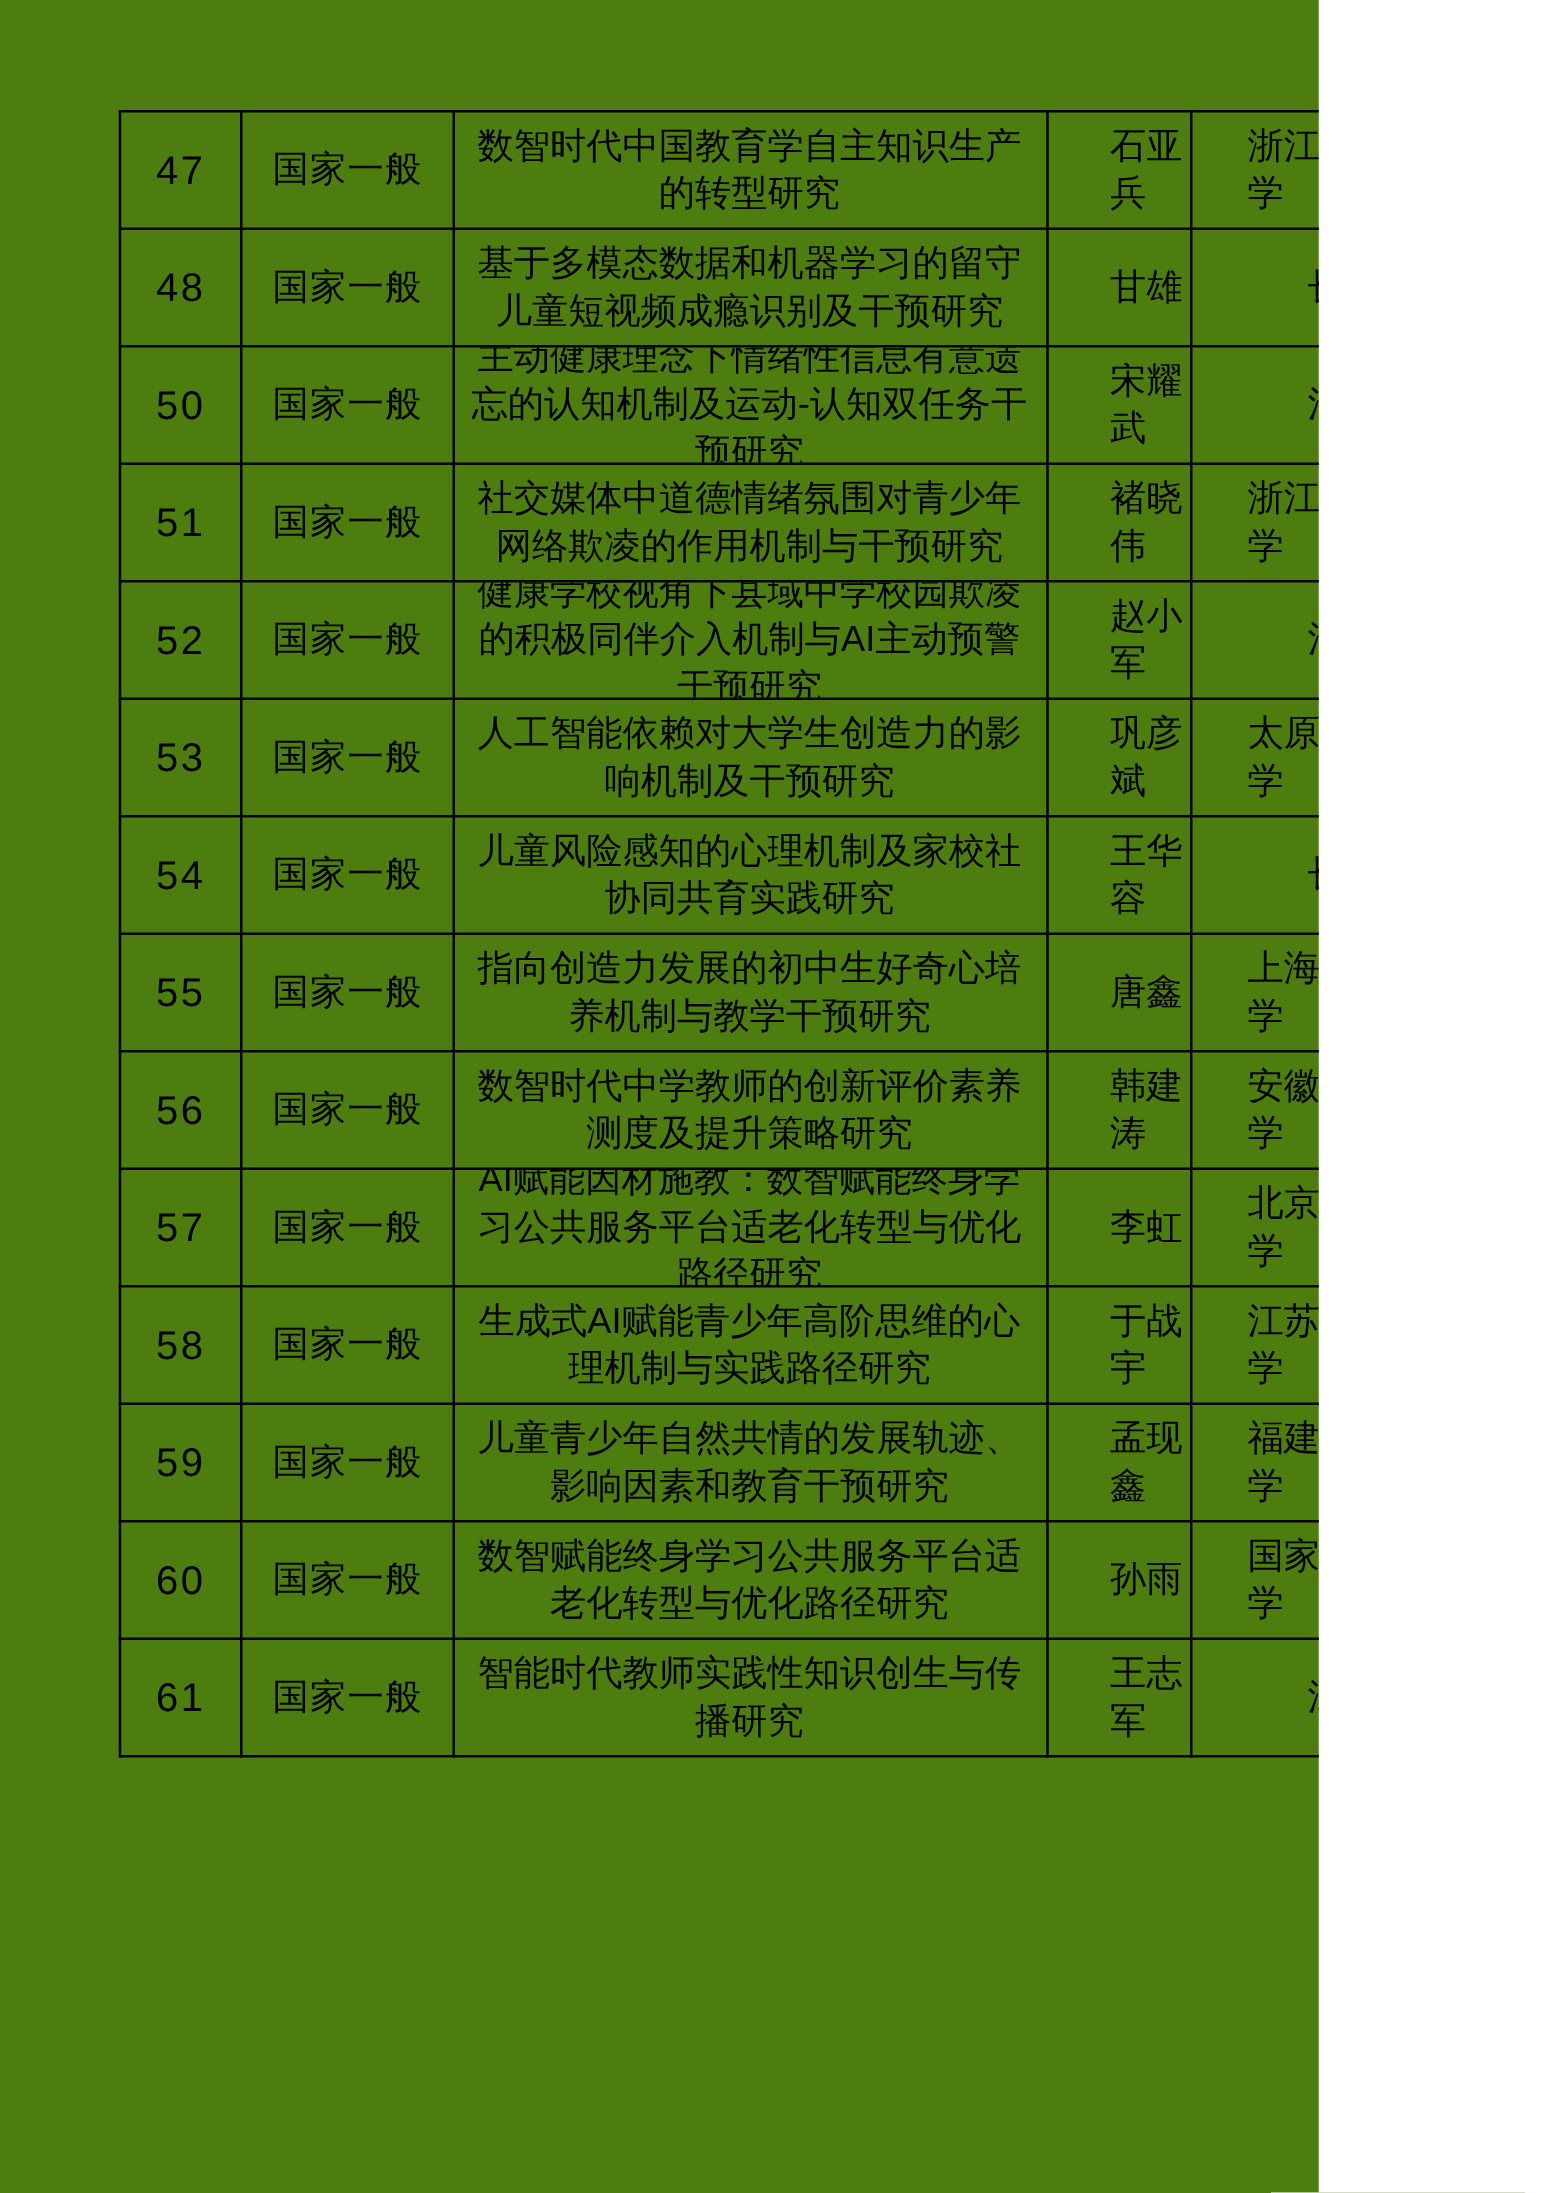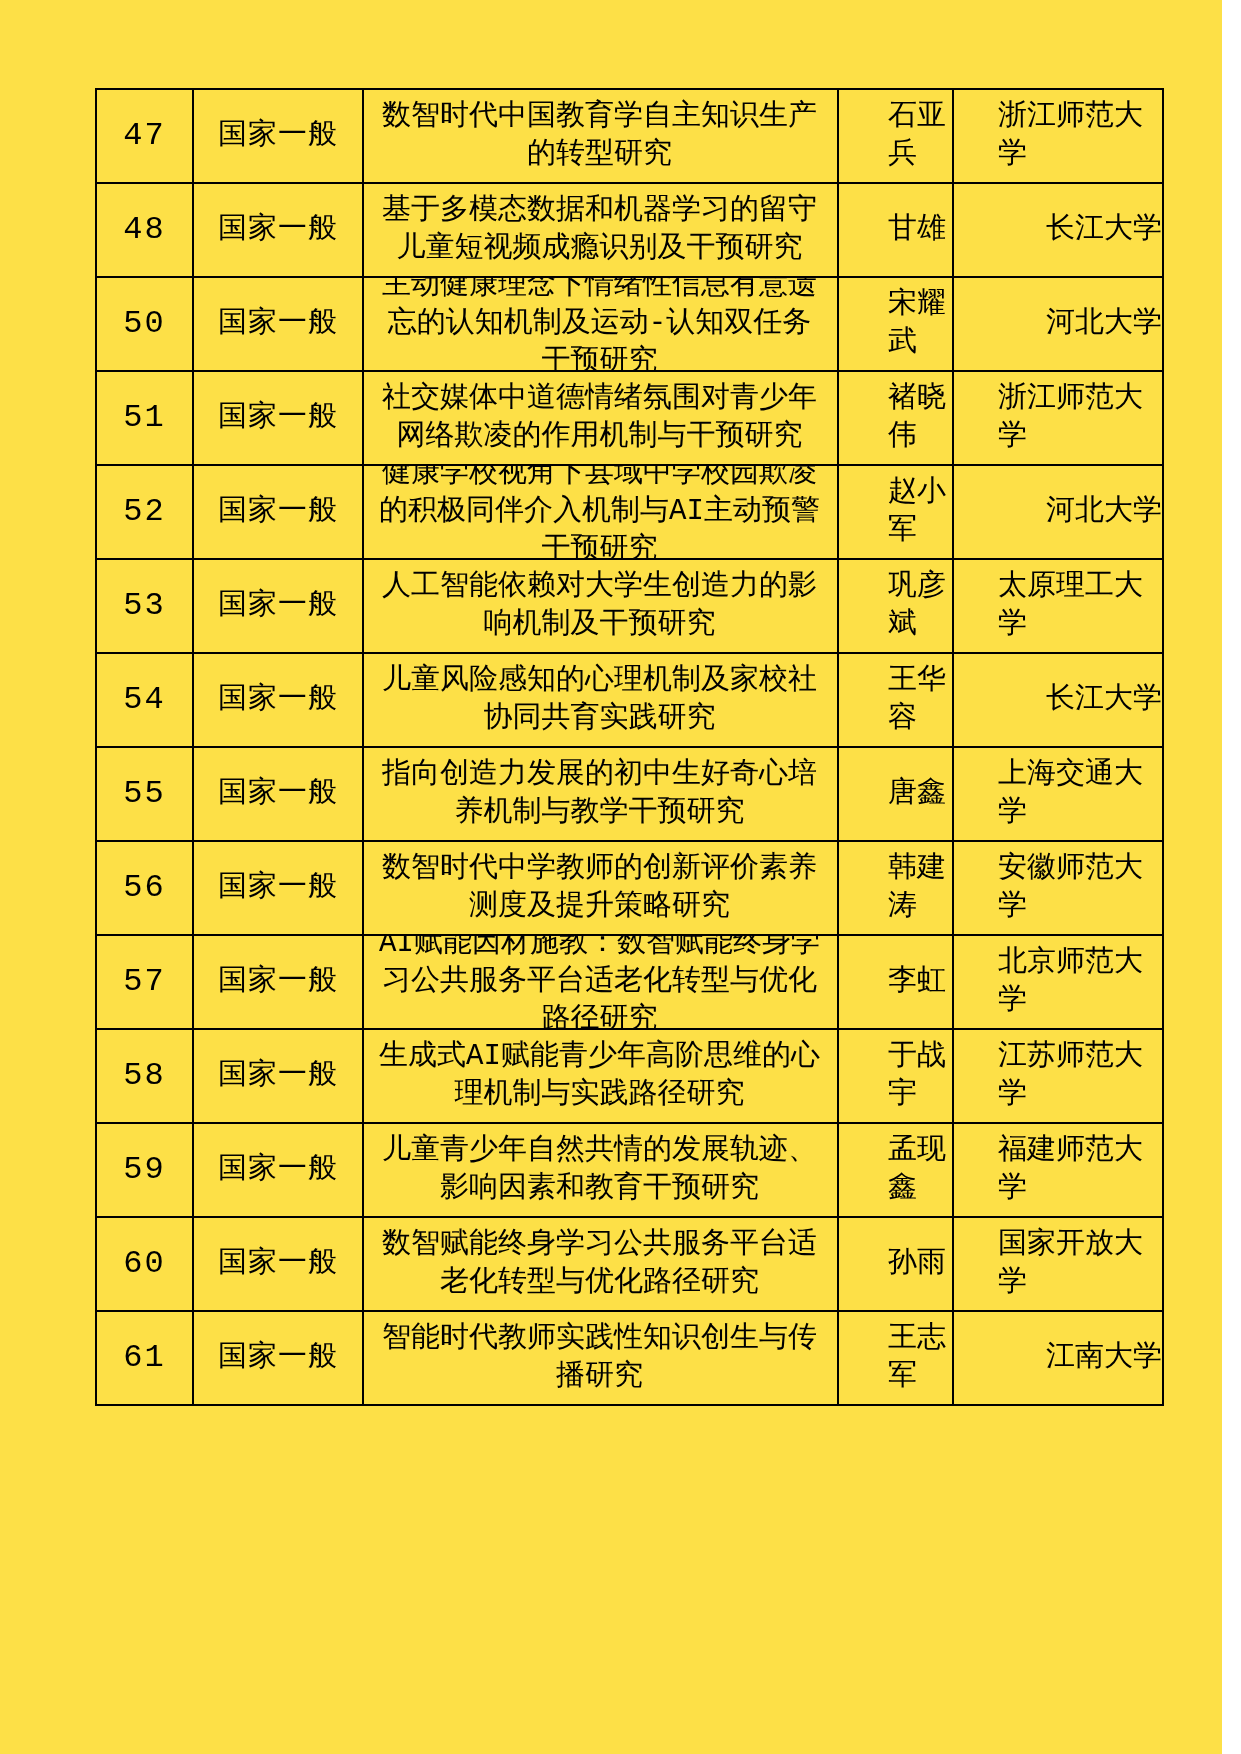--- a/index.html
+++ b/index.html
@@ -2,25 +2,25 @@
 <html><head>
 <meta charset="utf-8">
 <style>
   html, body {
     margin: 0;
     padding: 0;
     background: #ffffff;
   }
   .page {
     position: relative;
-    width: 1222px;
+    width: 1055px;
     height: 1754px;
-    background: #fde047;
+    background: #4d7c0f;
     overflow: hidden;
-    font-family: Liberation Mono, monospace;
+    font-family: Liberation Sans, sans-serif;
     color: #000000;
   }
   table.projects {
     position: absolute;
     left: 95px;
     top: 88px;
     width: 1067px;
     border-collapse: collapse;
     table-layout: fixed;
   }

